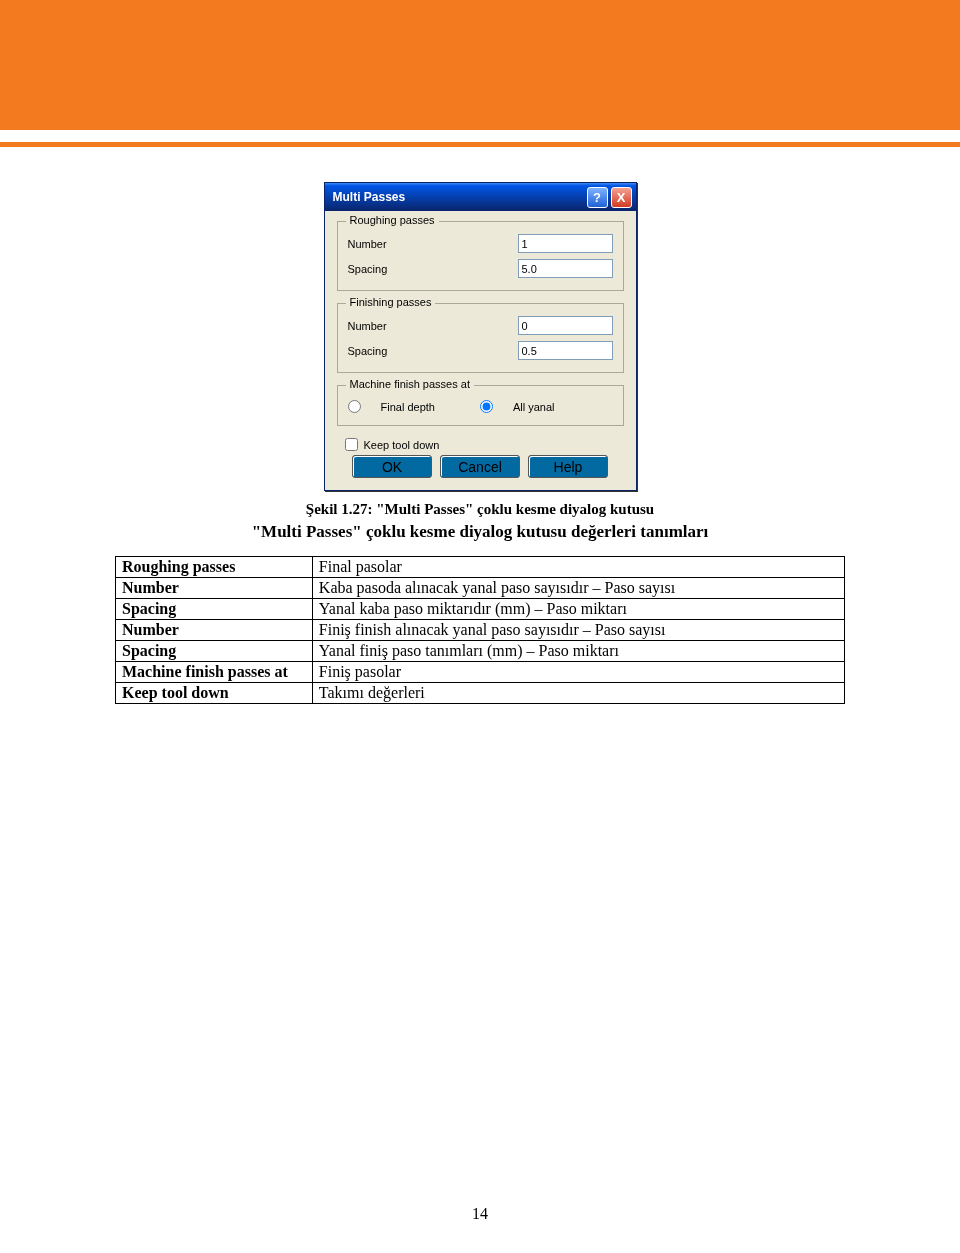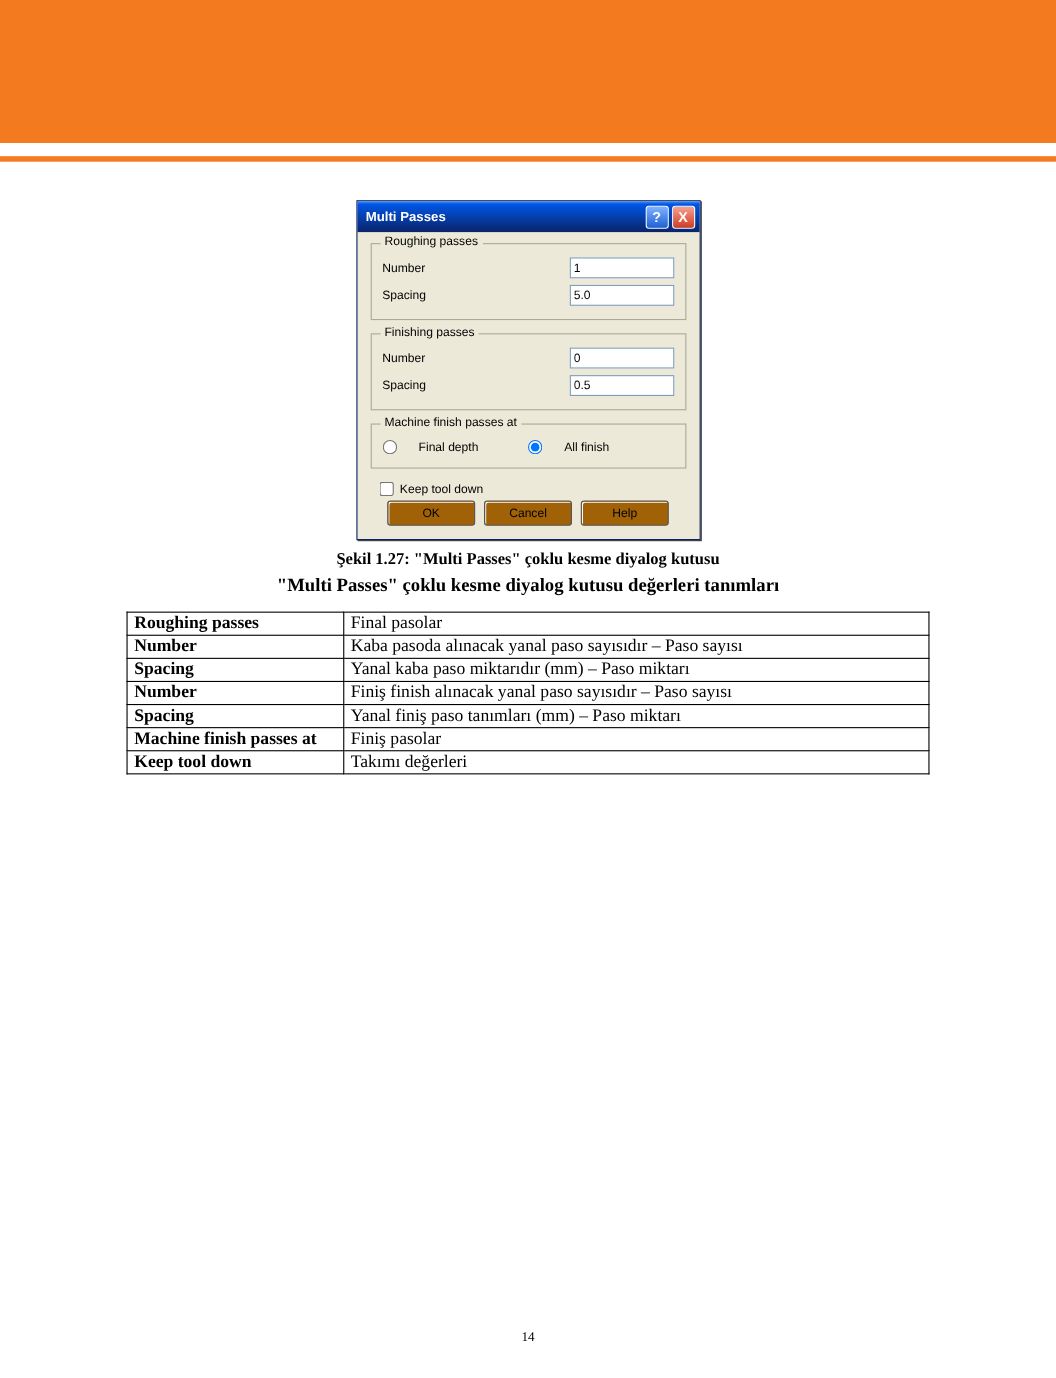--- a/index.html
+++ b/index.html
@@ -99,25 +99,25 @@
   .chk-row { margin: 2px 0 4px 8px; display: flex; align-items: center; gap: 6px; }
   .btn-row {
     display: flex;
     justify-content: center;
     gap: 8px;
     margin-top: 4px;
   }
   .xpbtn {
     width: 80px;
     height: 23px;
-    background: #a16207;
+    background: #0369a1;
     border: 1px solid #555;
     border-radius: 3px;
     font-family: Tahoma, Arial, sans-serif;
-    font-size: 11px;
+    font-size: 14px;
     box-shadow: inset 1px 1px 0 #fff;
   }
   
   .caption {
     text-align: center;
     font-weight: bold;
     font-size: 15px;
     margin-top: 10px;
   }
   .subtitle {
@@ -137,21 +137,21 @@
     border: 1px solid #000;
     padding: 1px 6px;
     vertical-align: top;
   }
   .def-table td.term { font-weight: bold; width: 27%; }
   .page-num {
     position: absolute;
     bottom: 30px;
     width: 100%;
     text-align: center;
-    font-size: 12px;
+    font-size: 16px;
   }
 </style>
 </head>
 <body>
 
 <div class="header-box"></div>
 <div class="header-line"></div>
 
 <div class="content">
 
@@ -189,21 +189,21 @@
 
       <div class="groupbox">
         <span class="legend">Machine finish passes at</span>
         <div class="radio-row">
           <label>
             <input type="radio" name="mf" style="">
             <span>Final depth</span>
           </label>
           <label>
             <input type="radio" name="mf" checked="" style="">
-            <span>All finish</span>
+            <span>All yanal</span>
           </label>
         </div>
       </div>
 
       <div class="chk-row">
         <input type="checkbox" style="">
         <span>Keep tool down</span>
       </div>
 
       <div class="btn-row">

